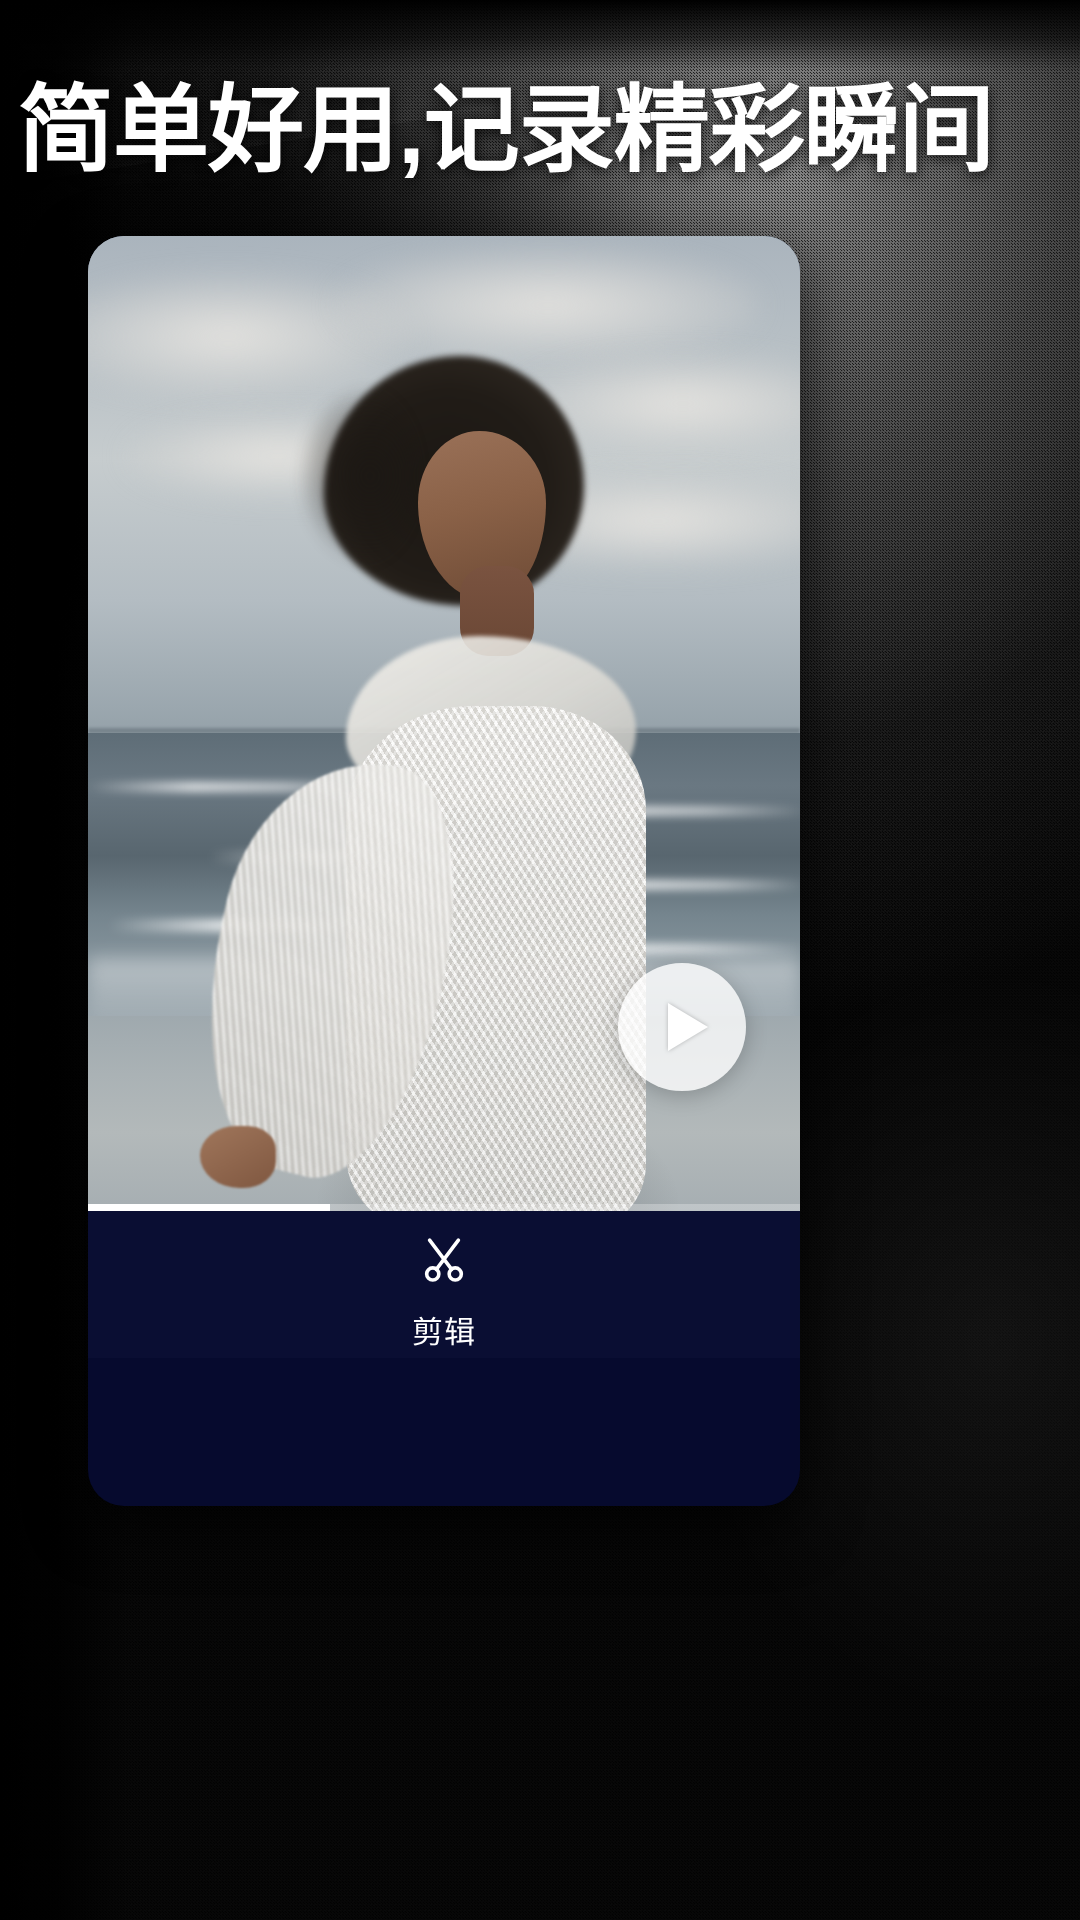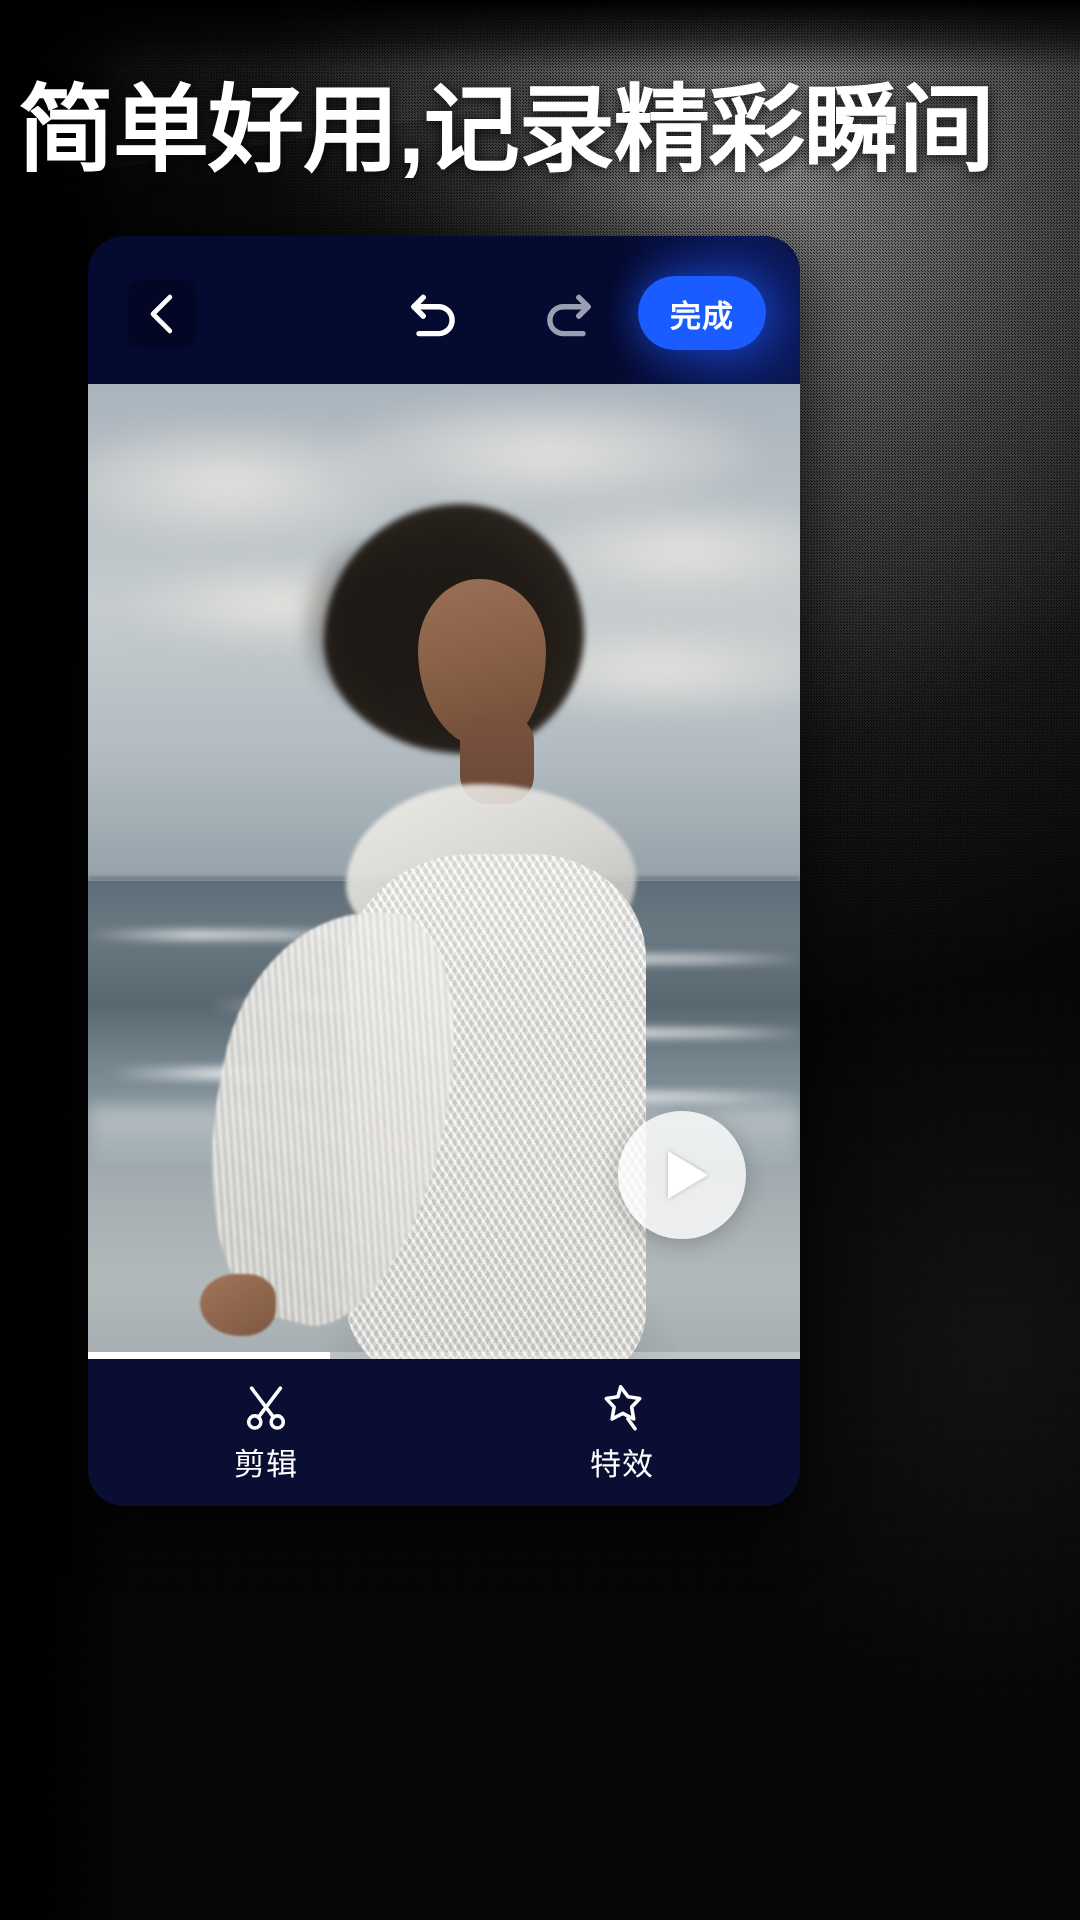--- a/index.html
+++ b/index.html
@@ -279,21 +279,21 @@
     background:#0a0e33;
     display:flex;
     align-items:flex-start;
     padding-top:22px;
   }
   .nav-item {
     flex:1;
     display:flex;
     flex-direction:column;
     align-items:center;
-    gap:4px;
+    gap:20px;
   }
   .nav-icon { width:54px; height:54px; display:block; }
   .nav-label {
     color:#ffffff;
     font-size:31px;
     font-weight:500;
     letter-spacing:1px;
   }
 </style>
 </head>
@@ -306,43 +306,20 @@
   <div class="grain-noise2"></div>
   <div class="sheen-a"></div>
   <div class="sheen-b"></div>
   <div class="vign-left"></div>
   <div class="vign-top"></div>
 
   <div class="headline">简单好用,记录精彩瞬间</div>
 
   <div class="phone">
 
-    <div class="toolbar">
-      <div class="tb-glow"></div>
-
-      <div class="tb-back">
-        <svg class="nav-icon" viewBox="0 0 24 24" fill="none">
-          <path d="M15.5 4.5 8 12l7.5 7.5" stroke="#ffffff" stroke-width="2.1" stroke-linecap="round" stroke-linejoin="round"></path>
-        </svg>
-      </div>
-
-      <svg class="tb-undo" viewBox="0 0 24 24" fill="none">
-        <path d="M8.2 5.2 4.6 8.8l3.6 3.6" stroke="#ffffff" stroke-width="2.1" stroke-linecap="round" stroke-linejoin="round"></path>
-        <path d="M4.8 8.8h9.4a5.2 5.2 0 0 1 0 10.4H6.6" stroke="#ffffff" stroke-width="2.1" stroke-linecap="round" stroke-linejoin="round"></path>
-      </svg>
-
-      <svg class="tb-redo" viewBox="0 0 24 24" fill="none">
-        <path d="M15.8 5.2l3.6 3.6-3.6 3.6" stroke="#9aa0b4" stroke-width="2.1" stroke-linecap="round" stroke-linejoin="round"></path>
-        <path d="M19.2 8.8H9.8a5.2 5.2 0 0 0 0 10.4h7.6" stroke="#9aa0b4" stroke-width="2.1" stroke-linecap="round" stroke-linejoin="round"></path>
-      </svg>
-
-      <div class="tb-done">
-        <span>完成</span>
-      </div>
-    </div>
 
     <div class="preview">
       <div class="sky"></div>
       <div class="cloud c1"></div>
       <div class="cloud c2"></div>
       <div class="cloud c3"></div>
       <div class="cloud c4"></div>
       <div class="cloud c5"></div>
       <div class="horizon"></div>
       <div class="sea"></div>
@@ -382,24 +359,17 @@
         <svg class="nav-icon" viewBox="0 0 24 24" fill="none">
           <circle cx="7" cy="18.2" r="2.7" stroke="#fff" stroke-width="1.6"></circle>
           <circle cx="17" cy="18.2" r="2.7" stroke="#fff" stroke-width="1.6"></circle>
           <path d="M5.6 3.2 15.4 16.2M18.4 3.2 8.6 16.2" stroke="#fff" stroke-width="1.6" stroke-linecap="round"></path>
         </svg>
         <span class="nav-label">剪辑</span>
       </div>
 
 
 
-      <div class="nav-item">
-        <svg class="nav-icon" viewBox="0 0 24 24" fill="none">
-          <path d="M11.4 2.6 14.7 7l5.2.8-3.6 3.8.9 5.3-4.8-2.5-4.8 2.5.9-5.3L5 7.8 10.2 7l1.2-4.4Z" stroke="#fff" stroke-width="1.6" stroke-linejoin="round"></path>
-          <path d="M14.6 16.8l3.2 4.4" stroke="#fff" stroke-width="1.6" stroke-linecap="round"></path>
-        </svg>
-        <span class="nav-label">特效</span>
-      </div>
 
 
     </div>
   </div>
 </div>
 
 </body></html>

